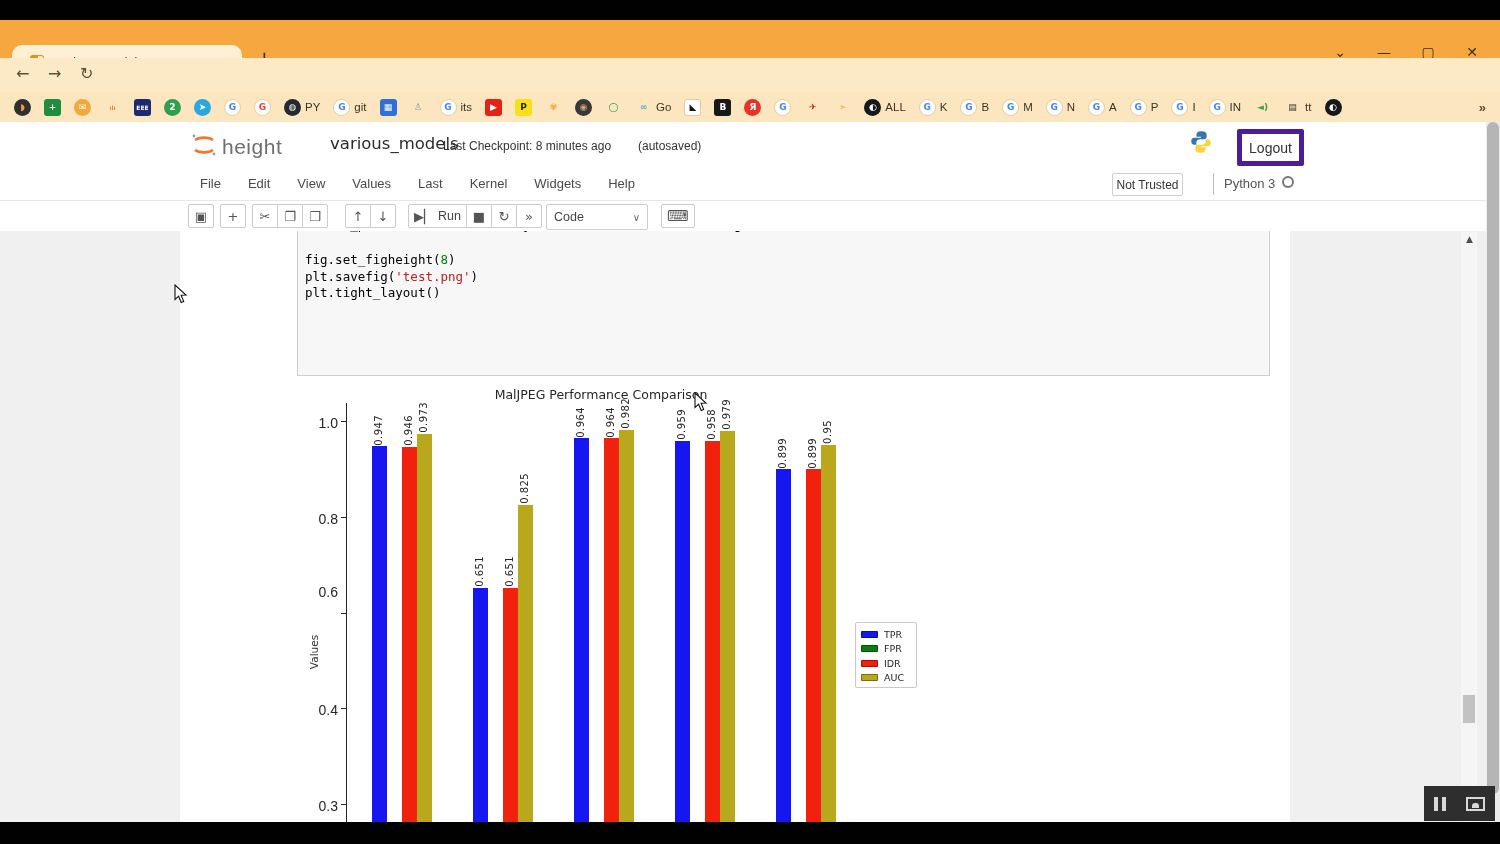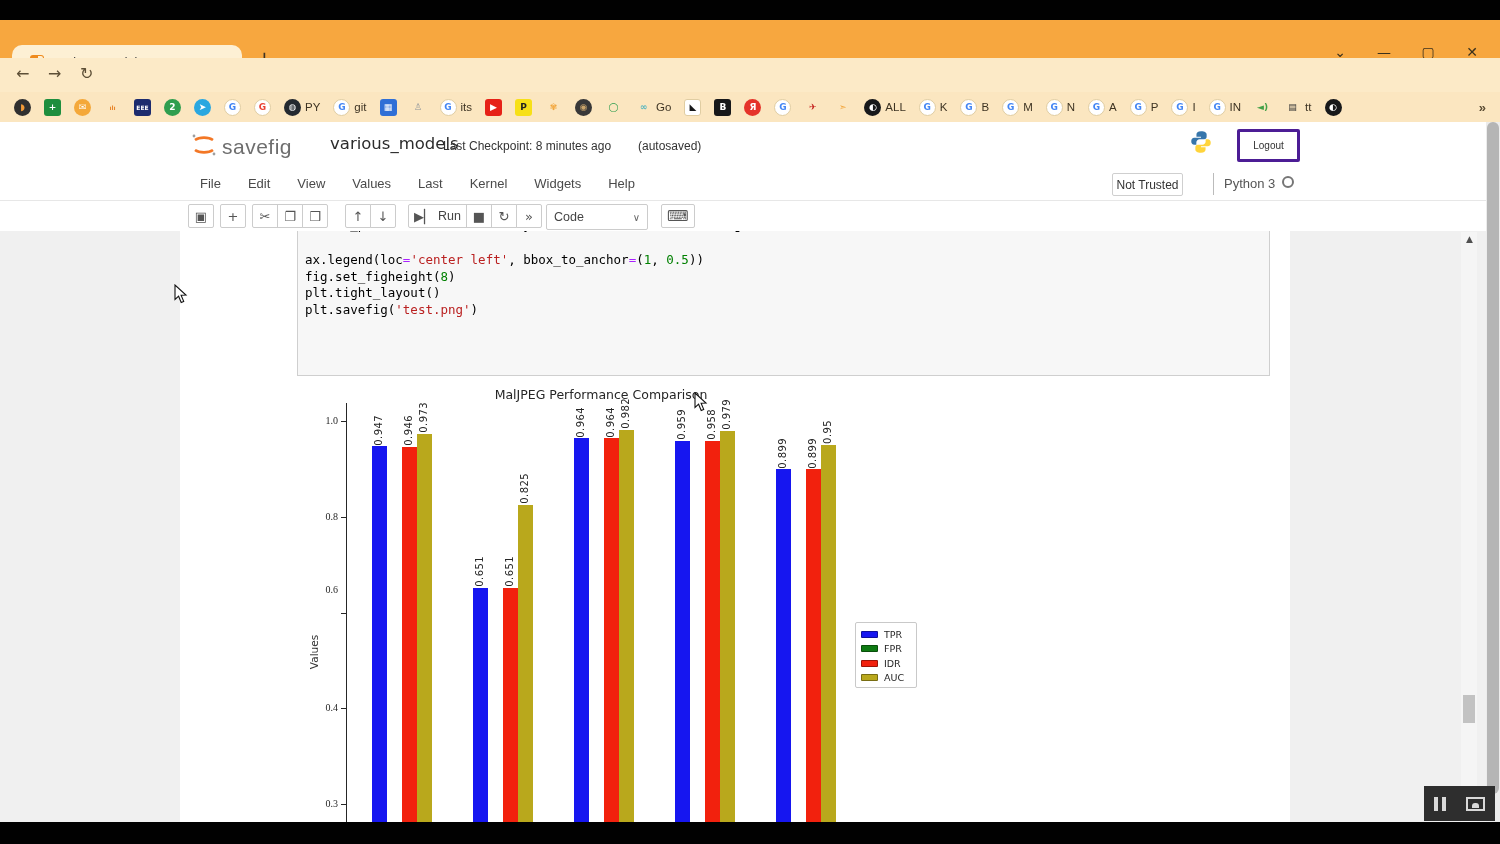--- a/index.html
+++ b/index.html
@@ -45,22 +45,22 @@
 
   
   .page{position:absolute;left:0;top:122px;width:1500px;height:700px;background:#f0f0f0;overflow:hidden;}
   .jp-header{position:absolute;left:0;top:0;width:1486px;height:46px;background:#fff;}
   .jp-logo{position:absolute;left:190px;top:9px;display:flex;align-items:flex-end;}
   .jp-logo-word{font-size:21px;color:#6e6e6e;margin-left:4px;letter-spacing:0.5px;}
   .jp-title{position:absolute;left:330px;top:12px;font-size:16.5px;color:#2b2b2b;font-weight:bold;font-family:"DejaVu Sans",sans-serif;font-weight:normal;}
   .jp-checkpoint{position:absolute;left:443px;top:17px;font-size:12px;color:#333;}
   .jp-autosaved{position:absolute;left:638px;top:17px;font-size:12px;color:#333;}
   .jp-python-logo{position:absolute;left:1188px;top:7px;}
-  .logout-btn{position:absolute;left:1237px;top:7px;width:57px;height:27px;background:#fff;border:3px solid #4c1d95;
-              border-radius:2px;font-size:10px;color:#333;display:flex;align-items:center;justify-content:center;}
+  .logout-btn{position:absolute;left:1237px;top:7px;width:57px;height:27px;background:#fff;border:5px solid #4c1d95;
+              border-radius:2px;font-size:14px;color:#333;display:flex;align-items:center;justify-content:center;}
 
   .jp-menubar{position:absolute;left:0;top:46px;width:1486px;height:33px;background:#fff;border-bottom:1px solid #e7e7e7;box-sizing:border-box;}
   .jp-menu{position:absolute;left:200px;top:8px;display:flex;gap:27px;font-size:13px;color:#4a4a4a;}
   .not-trusted{position:absolute;left:1112px;top:5px;width:69px;height:21px;border:1px solid #cfcfcf;border-radius:2px;
                font-size:12px;color:#333;display:flex;align-items:center;justify-content:center;background:#fff;}
   .kernel-divider{position:absolute;left:1213px;top:5px;width:1px;height:22px;background:#bbb;}
   .kernel-name{position:absolute;left:1224px;top:8px;font-size:13px;color:#555;}
   .kernel-circle{position:absolute;left:1282px;top:8px;width:12px;height:12px;border:2px solid #767676;border-radius:50%;box-sizing:border-box;}
 
   .jp-toolbar{position:absolute;left:0;top:79px;width:1486px;height:30px;background:#fff;z-index:5;}
@@ -91,21 +91,21 @@
   .tk-n{color:#008000;}
   .tk-o{color:#aa22ff;}
 
   
   .chart-title{position:absolute;left:450px;top:265px;width:302px;text-align:center;font-family:"DejaVu Sans",sans-serif;
                font-size:12.5px;color:#262626;z-index:3;}
   .chart-ylabel{position:absolute;left:284px;top:524px;font-family:"DejaVu Sans",sans-serif;font-size:10.5px;color:#333;
                 transform:rotate(-90deg);transform-origin:center;width:60px;text-align:center;z-index:3;}
   .yaxis-line{position:absolute;left:346px;top:281px;width:1px;height:419px;background:#262626;z-index:3;}
   .ytick-mark{position:absolute;width:5px;height:1px;background:#262626;left:341px;z-index:3;}
-  .ytick-label{position:absolute;width:30px;text-align:right;font-family:Liberation Serif, serif;font-size:10px;color:#262626;z-index:3;}
+  .ytick-label{position:absolute;width:30px;text-align:right;font-family:Liberation Sans, sans-serif;font-size:14px;color:#262626;z-index:3;}
   .bar{position:absolute;z-index:2;}
   .bar-label{position:absolute;writing-mode:vertical-rl;transform:rotate(180deg);font-family:"DejaVu Sans",sans-serif;
              font-size:10px;color:#262626;letter-spacing:0.4px;z-index:3;}
   .legend{position:absolute;left:855px;top:500px;width:62px;height:66px;background:#fff;border:1px solid #c9c9c9;
           border-radius:2px;box-sizing:border-box;padding:4px 5px;z-index:4;}
   .legend-row{display:flex;align-items:center;height:14.5px;}
   .legend-swatch{width:17px;height:7px;border:1px solid rgba(0,0,0,0.35);box-sizing:border-box;border-radius:1px;flex:none;}
   .legend-label{margin-left:6px;font-family:"DejaVu Sans",sans-serif;font-size:9.5px;color:#262626;}
 
   
@@ -303,21 +303,21 @@
   <div class="page">
 
     <div class="jp-header">
       <div class="jp-logo">
         <svg width="28" height="28" viewBox="0 0 28 28">
           <path d="M5 9 A11 5.5 0 0 1 23 9" stroke="#f37726" stroke-width="2.6" fill="none"></path>
           <path d="M5 19 A11 5.5 0 0 0 23 19" stroke="#f37726" stroke-width="2.6" fill="none"></path>
           <circle cx="4" cy="5" r="1.4" fill="#9e9e9e"></circle>
             <circle cx="24" cy="23" r="1.4" fill="#9e9e9e"></circle>
         </svg>
-        <span class="jp-logo-word">savefig</span>
+        <span class="jp-logo-word">height</span>
       </div>
       <span class="jp-title">various_models</span>
       <span class="jp-checkpoint">Last Checkpoint: 8 minutes ago</span>
       <span class="jp-autosaved">(autosaved)</span>
       <span class="jp-python-logo">
         <svg width="26" height="26" viewBox="0 0 24 24">
           <path fill="#3776ab" d="M12 2c-3 0-4.2 1.3-4.2 3v2.2H12v0.9H5.8C4 8.1 3 9.4 3 11.3s1 3.2 2.8 3.2h1.9v-2.1c0-1.7 1.4-3 3.1-3h4.2c1.4 0 2.2-1 2.2-2.2V5c0-1.7-1.5-3-5.2-3z"></path>
           <path fill="#ffd43b" d="M12 22c3 0 4.2-1.3 4.2-3v-2.2H12v-0.9h6.2c1.8 0 2.8-1.3 2.8-3.2s-1-3.2-2.8-3.2h-1.9v2.1c0 1.7-1.4 3-3.1 3H9c-1.4 0-2.2 1-2.2 2.2V19c0 1.7 1.5 3 5.2 3z"></path>
         </svg>
       </span>
@@ -401,24 +401,23 @@
       <div class="nb-container"></div>
     </div>
 
     <div class="code-cell">
       <div class="code-area">
         <div class="code-clip">
             <div class="code-line" id="clip-line"><span>ax.set_position([box.x0, box.y0, box.width * </span><span class="tk-n">0.8</span><span>, box.height])</span></div>
           </div>
         <div id="code-lines">
             <div class="code-line">&nbsp;</div>
-            <div class="code-line"><span>ax.legend(loc</span><span class="tk-o">=</span><span class="tk-s">'center left'</span><span>, bbox_to_anchor</span><span class="tk-o">=</span><span>(</span><span class="tk-n">1</span><span>, </span><span class="tk-n">0.5</span><span>))</span></div>
             <div class="code-line"><span>fig.set_figheight(</span><span class="tk-n">8</span><span>)</span></div>
+            <div class="code-line"><span>plt.savefig(</span><span class="tk-s">'test.png'</span><span>)</span></div>
             <div class="code-line"><span>plt.tight_layout()</span></div>
-            <div class="code-line"><span>plt.savefig(</span><span class="tk-s">'test.png'</span><span>)</span></div>
           </div>
       </div>
     </div>
 
     <div class="chart-title">MalJPEG Performance Comparison</div>
     <div class="chart-ylabel">Values</div>
     <div class="yaxis-line"></div>
     <div id="chart-layer">
         <div class="ytick-mark" style="top: 299px;"></div>
         <div class="ytick-label" style="left: 308px; top: 293px;">1.0</div>

